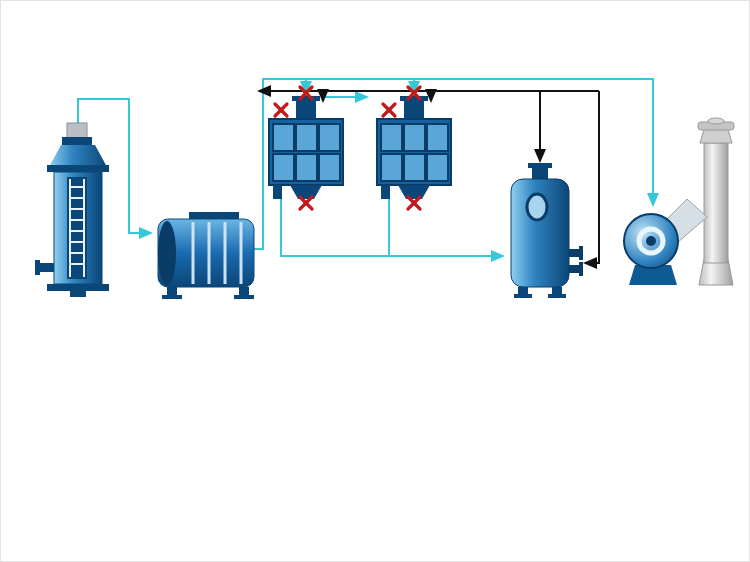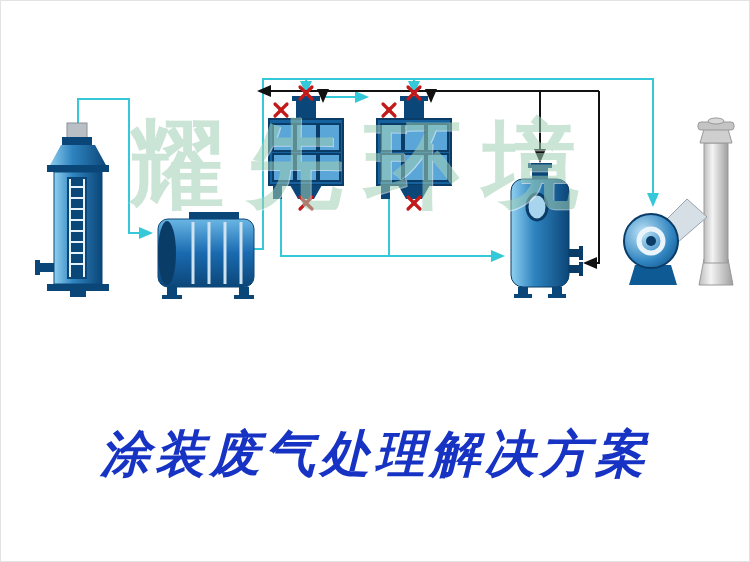--- a/index.html
+++ b/index.html
@@ -20,21 +20,20 @@
     position:absolute;left:0;right:0;top:420px;text-align:center;
     font-family:"Liberation Serif",serif;font-style:italic;font-weight:bold;
     font-size:50px;letter-spacing:5px;color:#1733c4;z-index:4;
   }
 </style>
 </head>
 <body>
 
 <div class="page">
 
-  <div class="watermark">耀先环境</div>
 
   <svg class="diagram" width="750" height="562" viewBox="0 0 750 562" xmlns="http://www.w3.org/2000/svg">
     <defs>
       <linearGradient id="gb" x1="0" y1="0" x2="1" y2="0">
         <stop offset="0" stop-color="#8fd0f0"></stop>
           <stop offset="0.4" stop-color="#2f84c0"></stop>
           <stop offset="1" stop-color="#0b4678"></stop>
       </linearGradient>
       <linearGradient id="gt" x1="0" y1="0" x2="0" y2="1">
         <stop offset="0" stop-color="#6ab6e4"></stop>
@@ -186,15 +185,14 @@
 
     <g>
       <polygon points="658,226 686,198 706,216 676,242" fill="#d7dfe6" stroke="#98a2aa"></polygon>
       <polygon points="634,264 670,264 676,284 628,284" fill="#0e5a94"></polygon>
       <circle cx="650" cy="240" r="27" fill="url(#gf)" stroke="#0a3c68" stroke-width="2"></circle>
       <circle cx="650" cy="240" r="12" fill="none" stroke="#eaf4fb" stroke-width="5"></circle>
       <circle cx="650" cy="240" r="5" fill="#0a3c68"></circle>
     </g>
   </svg>
 
-  <div class="title">涂装废气处理解决方案</div>
 
 </div>
 
 </body></html>

